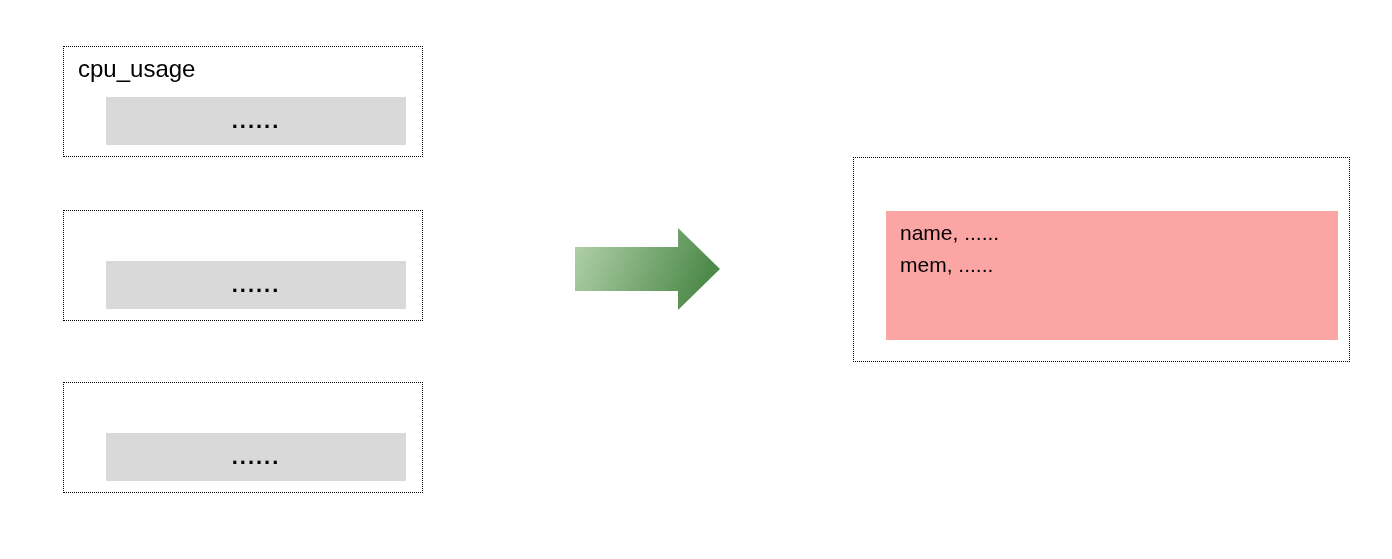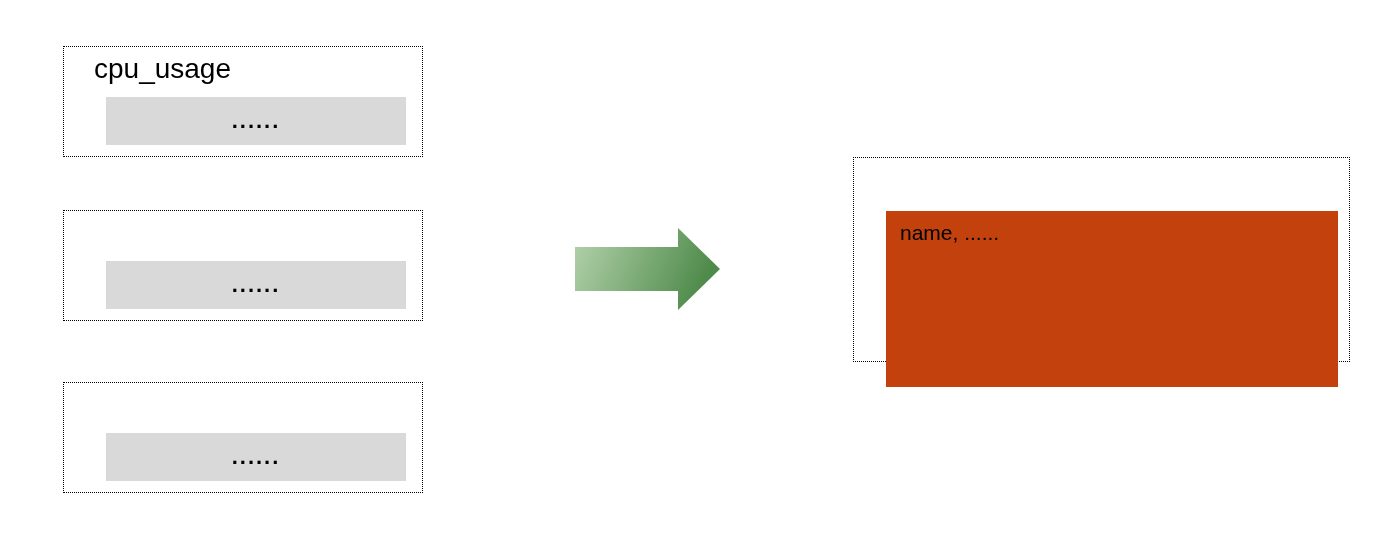--- a/index.html
+++ b/index.html
@@ -25,23 +25,23 @@
   .src-box {
     left: 63px;
     width: 360px;
     height: 111px;
   }
   .src-box.pos-0 { top: 46px; }
   .src-box.pos-1 { top: 210px; }
   .src-box.pos-2 { top: 382px; }
   .table-title {
     position: absolute;
-    left: 30px;
+    left: 14px;
     top: 7px;
-    font-size: 28px;
+    font-size: 24px;
     line-height: 30px;
     white-space: nowrap;
   }
   .row-band {
     position: absolute;
     left: 42px;
     top: 50px;
     width: 300px;
     height: 48px;
     background: #d9d9d9;
@@ -66,22 +66,22 @@
     left: 853px;
     top: 157px;
     width: 497px;
     height: 205px;
   }
   .dst-area {
     position: absolute;
     left: 32px;
     top: 53px;
     width: 452px;
-    height: 176px;
-    background: #c2410c;
+    height: 129px;
+    background: #fca5a5;
     box-sizing: border-box;
     padding: 6px 16px 0 14px;
   }
   .dst-field {
     font-size: 21px;
     line-height: 32px;
     white-space: nowrap;
   }
 </style>
 </head>
@@ -116,16 +116,17 @@
           <stop offset="1" stop-color="#4e8a4a"></stop>
         </linearGradient>
       </defs>
       <polygon points="0,19 103,19 103,0 145,41 103,82 103,63 0,63" fill="url(#arrowGrad)"></polygon>
     </svg>
   </div>
 
   <div class="table-box dst-box">
     <div class="dst-area">
       <div class="dst-field">name, ......</div>
+      <div class="dst-field">mem, ......</div>
     </div>
   </div>
 
 </div>
 
 </body></html>

